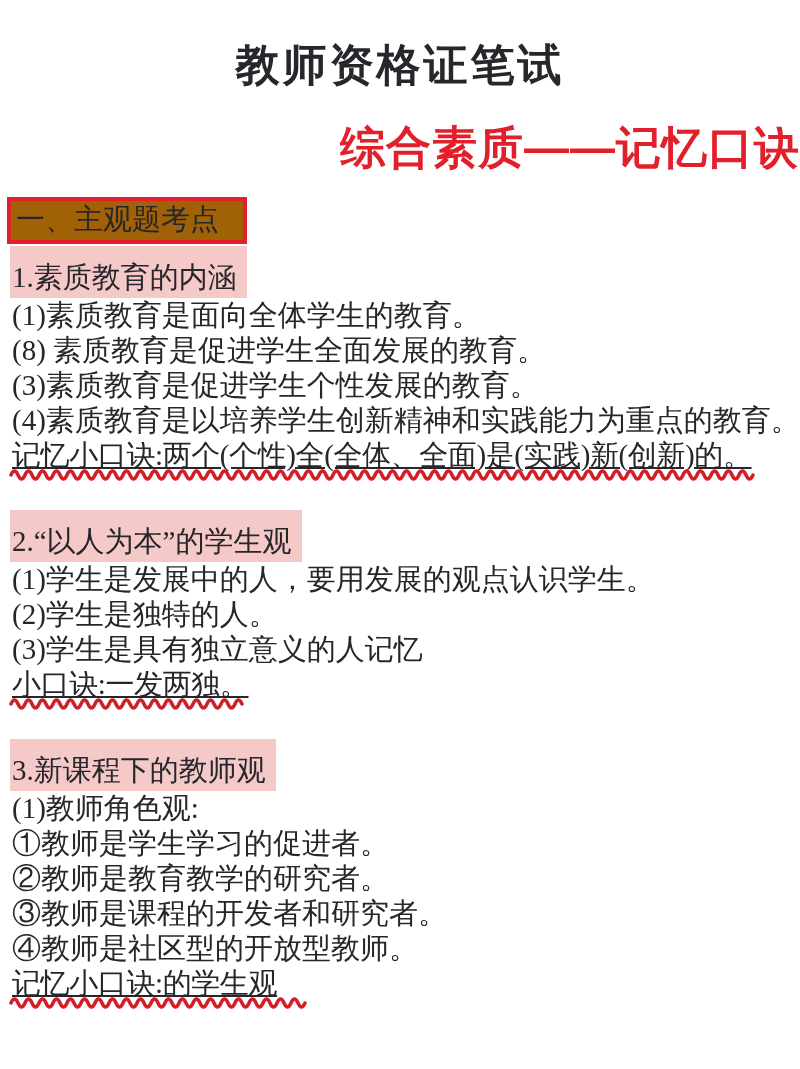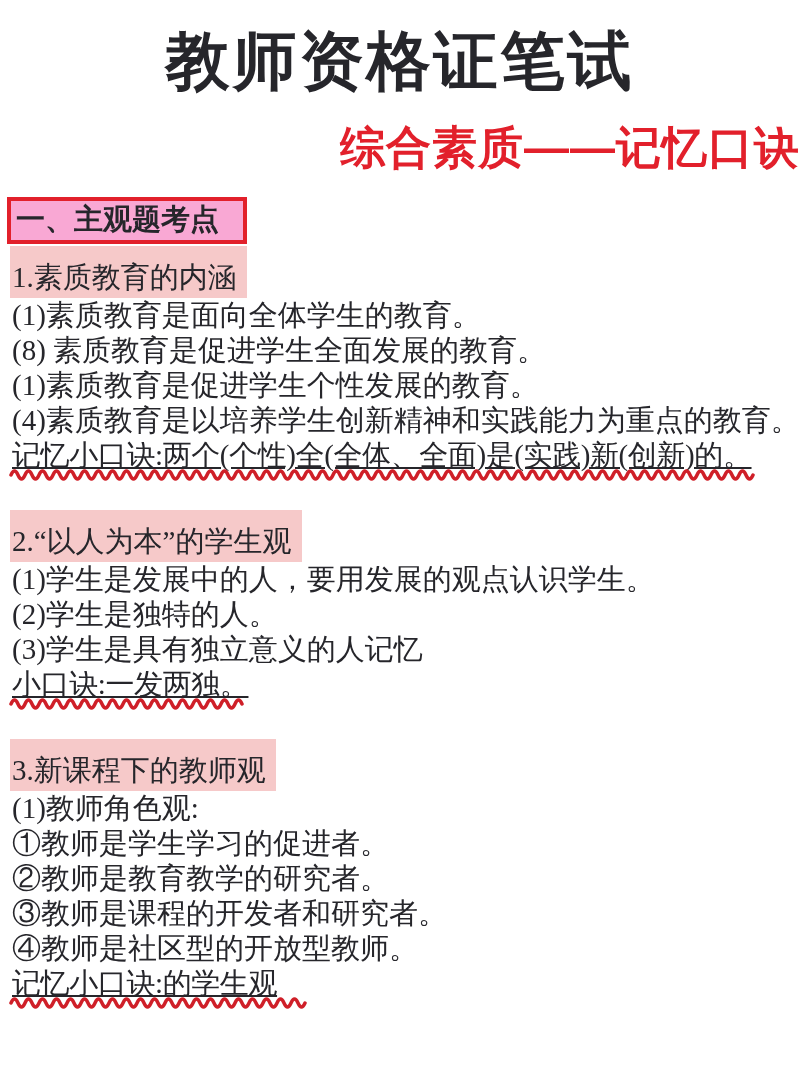--- a/index.html
+++ b/index.html
@@ -16,26 +16,26 @@
   .page {
     position: relative;
     width: 800px;
     height: 1069px;
     background: #ffffff;
     box-sizing: border-box;
   }
   .title {
     margin: 22px 0 0 0;
     text-align: center;
-    font-size: 64px;
+    font-size: 44px;
     line-height: 88px;
     font-weight: bold;
     letter-spacing: 3px;
     color: var(--text-dark);
-    font-family: Liberation Mono, monospace;
+    font-family: Liberation Serif, serif;
   }
   .subtitle {
     margin: 12px 0 0 0;
     text-align: right;
     font-size: 45px;
     line-height: 52px;
     font-weight: bold;
     letter-spacing: 1px;
     color: var(--accent-red);
     font-family: "Liberation Sans", sans-serif;
@@ -45,22 +45,21 @@
     font-size: 29px;
     line-height: 35px;
     color: var(--text-dark);
   }
   .boxed-header {
     display: inline-block;
     border: 4px solid var(--accent-red);
     padding: 1px 24px 3px 5px;
     margin-top: 23px;
     margin-left: -5px;
-    background: #f9a8d4;
-    font-weight: bold;
+    background: #a16207;
   }
   .section {
     margin: 0;
   }
   .heading {
     display: inline-block;
     background: var(--highlight-pink);
     padding: 14px 10px 3px 2px;
     margin-top: 2px;
     margin-left: -2px;
@@ -101,21 +100,21 @@
     <div class="boxed-header">
       <span>一、主观题考点</span>
     </div>
 
     <section class="section">
       <div>
         <span class="heading">1.素质教育的内涵</span>
       </div>
       <div class="line">(1)素质教育是面向全体学生的教育。</div>
       <div class="line">(8) 素质教育是促进学生全面发展的教育。</div>
-      <div class="line">(1)素质教育是促进学生个性发展的教育。</div>
+      <div class="line">(3)素质教育是促进学生个性发展的教育。</div>
       <div class="line">(4)素质教育是以培养学生创新精神和实践能力为重点的教育。</div>
       <div class="mnemonic">
         <div class="mnemonic-text">记忆小口诀:两个(个性)全(全体、全面)是(实践)新(创新)的。</div>
         <svg class="wave" width="748" height="16" viewBox="0 0 748 16" xmlns="http://www.w3.org/2000/svg">
             <path d="M 2 9 q 3.5 -8 7 0 q 3.5 8 7 0 q 3.5 -8 7 0 q 3.5 8 7 0 q 3.5 -8 7 0 q 3.5 8 7 0 q 3.5 -8 7 0 q 3.5 8 7 0 q 3.5 -8 7 0 q 3.5 8 7 0 q 3.5 -8 7 0 q 3.5 8 7 0 q 3.5 -8 7 0 q 3.5 8 7 0 q 3.5 -8 7 0 q 3.5 8 7 0 q 3.5 -8 7 0 q 3.5 8 7 0 q 3.5 -8 7 0 q 3.5 8 7 0 q 3.5 -8 7 0 q 3.5 8 7 0 q 3.5 -8 7 0 q 3.5 8 7 0 q 3.5 -8 7 0 q 3.5 8 7 0 q 3.5 -8 7 0 q 3.5 8 7 0 q 3.5 -8 7 0 q 3.5 8 7 0 q 3.5 -8 7 0 q 3.5 8 7 0 q 3.5 -8 7 0 q 3.5 8 7 0 q 3.5 -8 7 0 q 3.5 8 7 0 q 3.5 -8 7 0 q 3.5 8 7 0 q 3.5 -8 7 0 q 3.5 8 7 0 q 3.5 -8 7 0 q 3.5 8 7 0 q 3.5 -8 7 0 q 3.5 8 7 0 q 3.5 -8 7 0 q 3.5 8 7 0 q 3.5 -8 7 0 q 3.5 8 7 0 q 3.5 -8 7 0 q 3.5 8 7 0 q 3.5 -8 7 0 q 3.5 8 7 0 q 3.5 -8 7 0 q 3.5 8 7 0 q 3.5 -8 7 0 q 3.5 8 7 0 q 3.5 -8 7 0 q 3.5 8 7 0 q 3.5 -8 7 0 q 3.5 8 7 0 q 3.5 -8 7 0 q 3.5 8 7 0 q 3.5 -8 7 0 q 3.5 8 7 0 q 3.5 -8 7 0 q 3.5 8 7 0 q 3.5 -8 7 0 q 3.5 8 7 0 q 3.5 -8 7 0 q 3.5 8 7 0 q 3.5 -8 7 0 q 3.5 8 7 0 q 3.5 -8 7 0 q 3.5 8 7 0 q 3.5 -8 7 0 q 3.5 8 7 0 q 3.5 -8 7 0 q 3.5 8 7 0 q 3.5 -8 7 0 q 3.5 8 7 0 q 3.5 -8 7 0 q 3.5 8 7 0 q 3.5 -8 7 0 q 3.5 8 7 0 q 3.5 -8 7 0 q 3.5 8 7 0 q 3.5 -8 7 0 q 3.5 8 7 0 q 3.5 -8 7 0 q 3.5 8 7 0 q 3.5 -8 7 0 q 3.5 8 7 0 q 3.5 -8 7 0 q 3.5 8 7 0 q 3.5 -8 7 0 q 3.5 8 7 0 q 3.5 -8 7 0 q 3.5 8 7 0 q 3.5 -8 7 0 q 3.5 8 7 0 q 3.5 -8 7 0 q 3.5 8 7 0 q 3.5 -8 7 0 q 3.5 8 7 0 q 3.5 -8 7 0 q 3.5 8 7 0"></path>
           </svg>
       </div>
     </section>
 
     <div class="sec-gap"></div>

